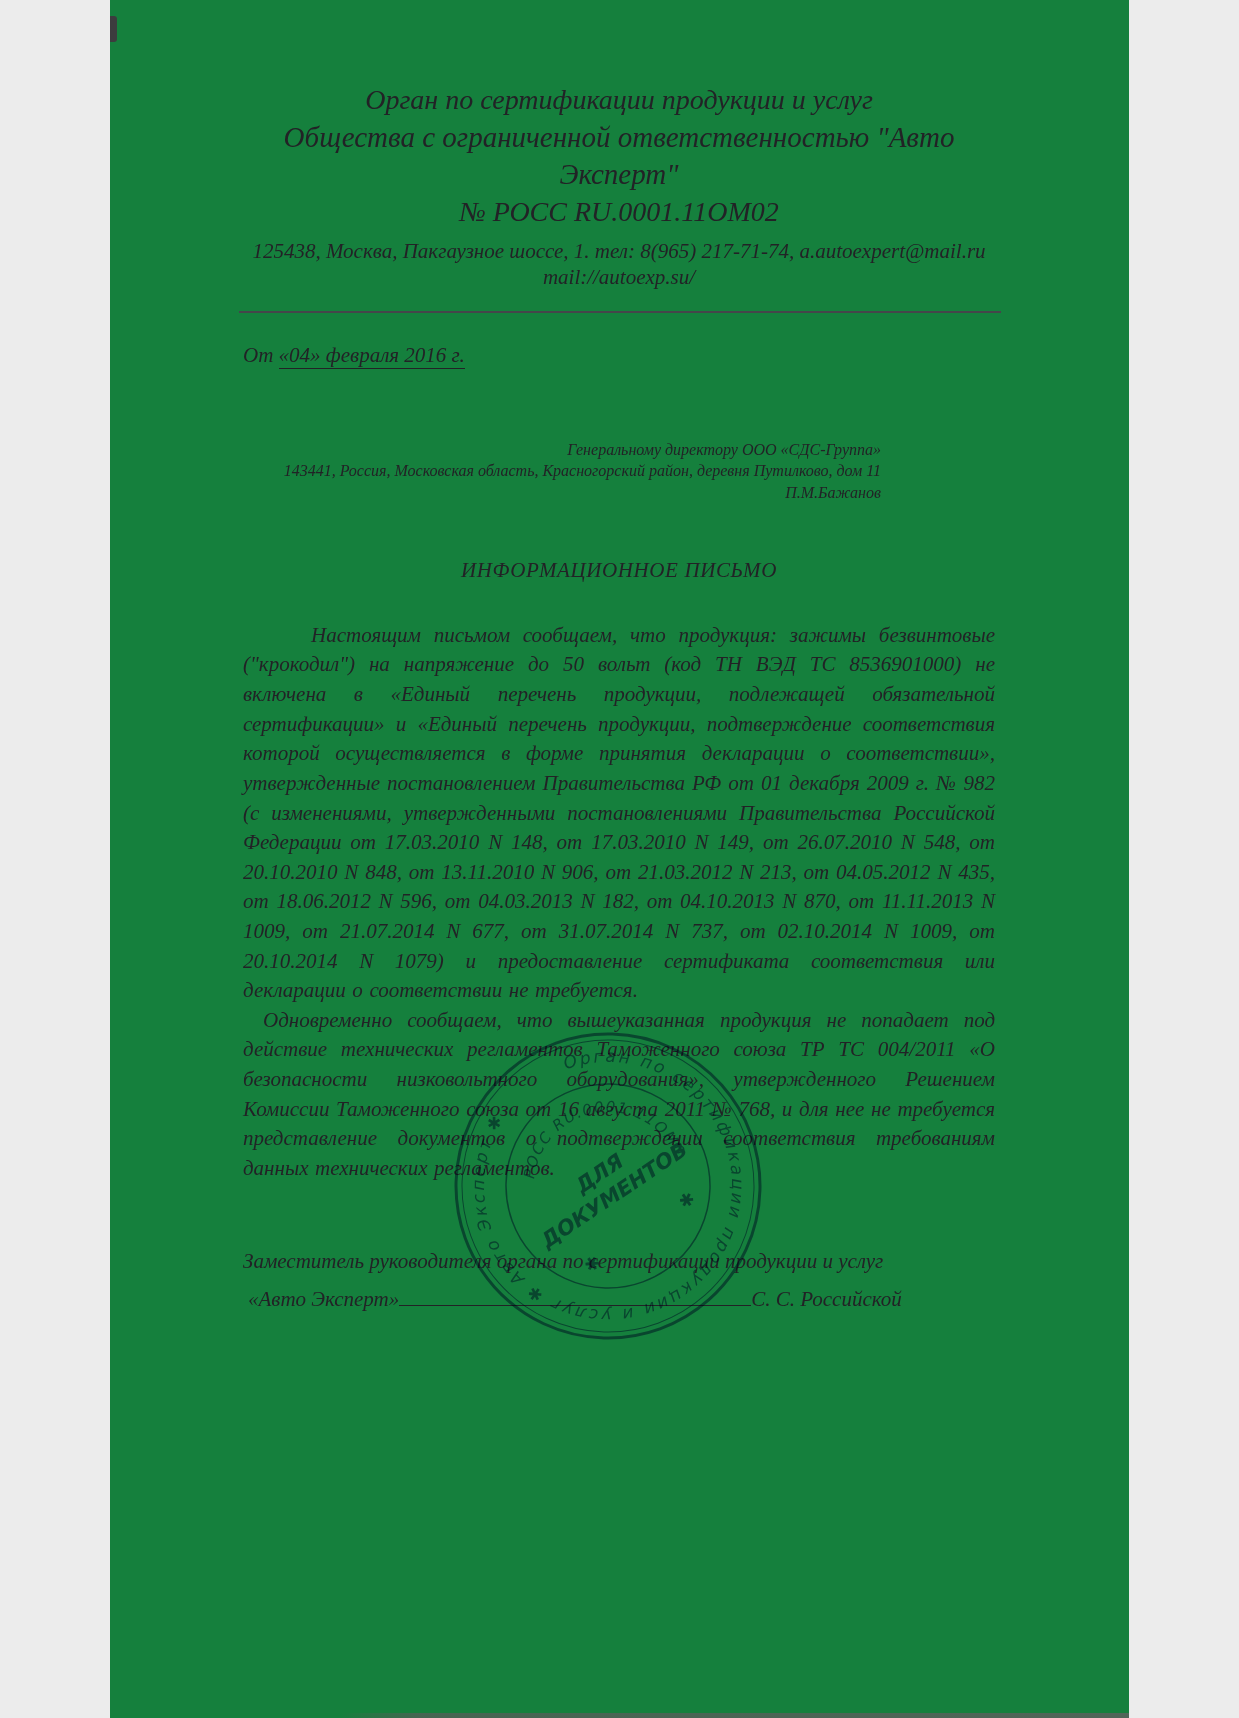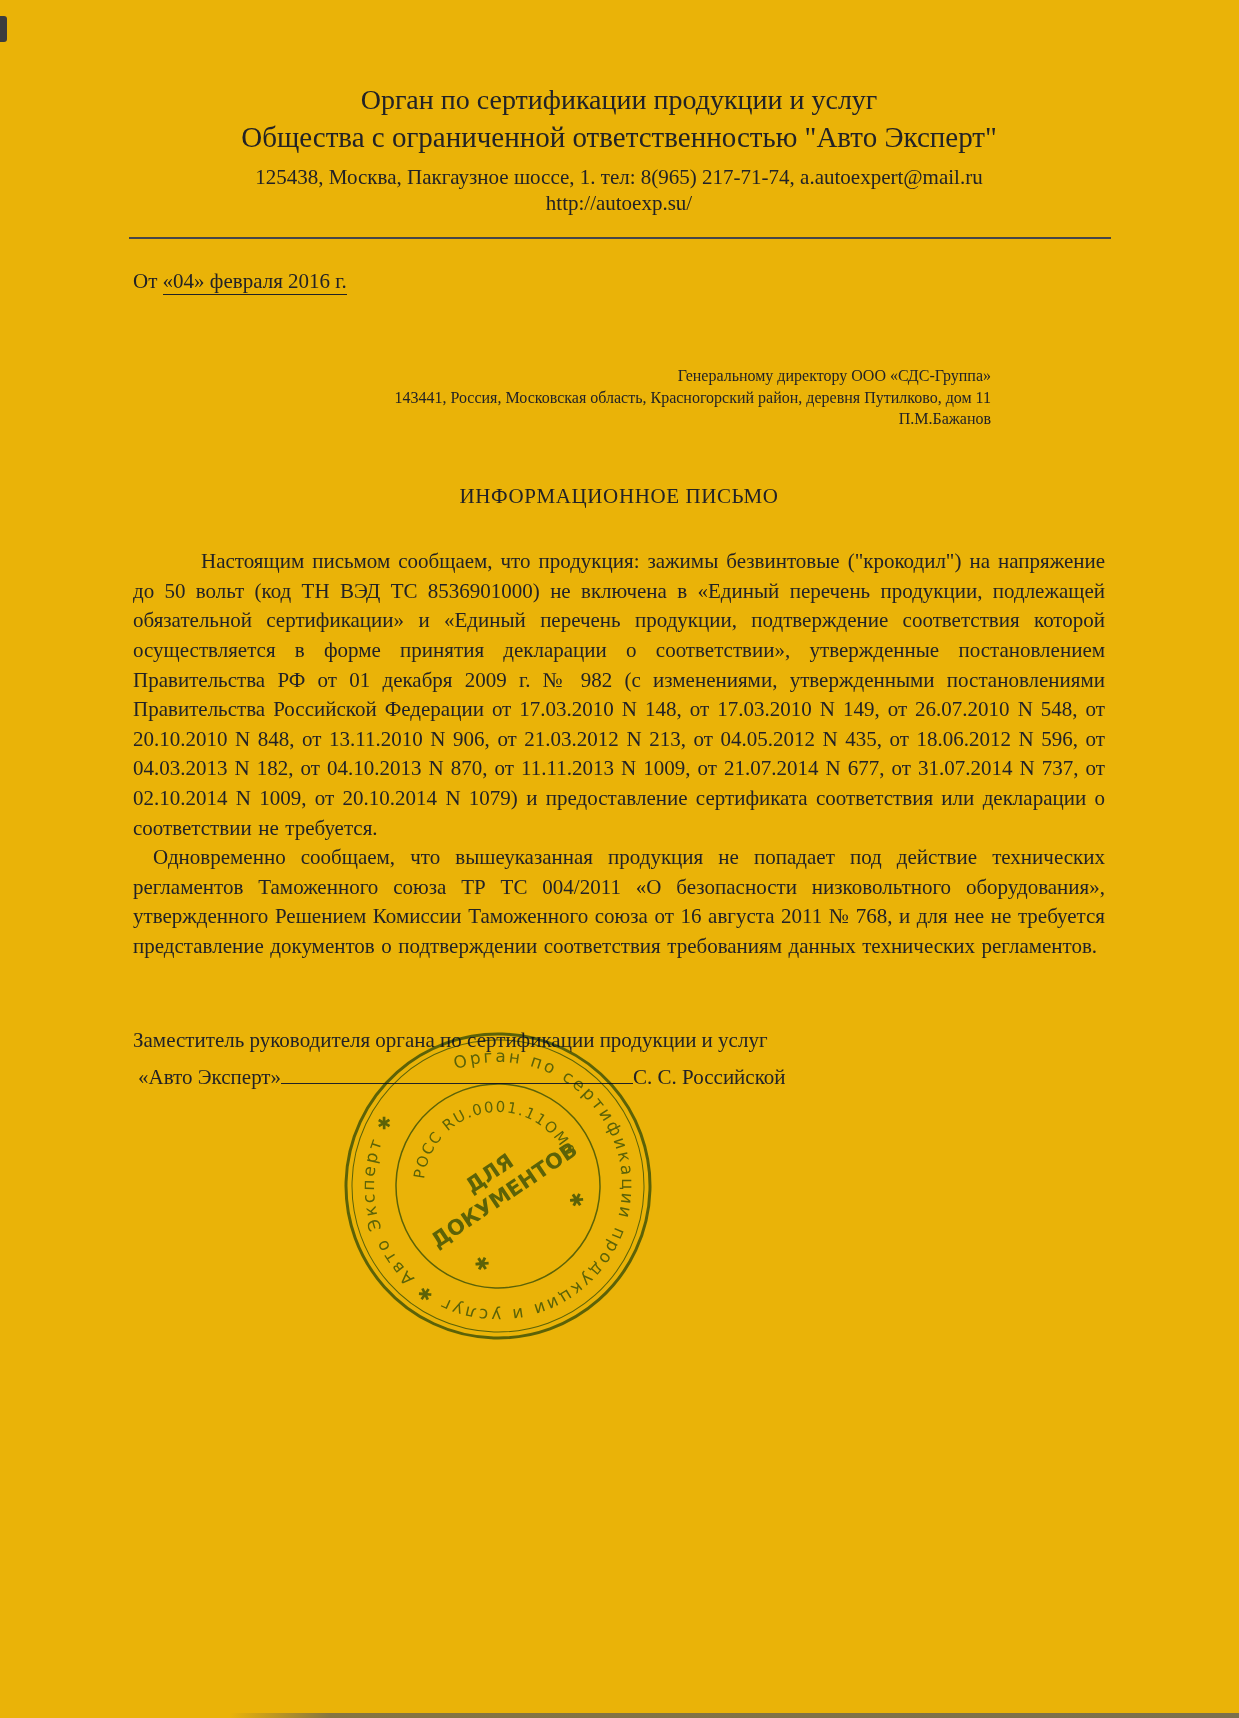--- a/index.html
+++ b/index.html
@@ -2,27 +2,28 @@
 <html><head>
 <meta charset="utf-8">
 <style>
   html, body {
     margin: 0;
     padding: 0;
     background: #ececec;
   }
   .page {
     position: relative;
-    width: 1239px;
+    width: 1019px;
     height: 1718px;
     margin: 0 auto;
-    background: #eab308;
+    background: #15803d;
     overflow: hidden;
     font-family: "Liberation Serif", "DejaVu Serif", serif;
     color: #222226;
+    font-style: italic;
   }
   .content {
     position: relative;
     z-index: 1;
     padding: 82px 134px 0 133px;
   }
   .letterhead { text-align: center; line-height: 1.26; }
   .lh-1 { font-size: 28px; }
   .lh-2 { font-size: 29px; margin-top: 2px; }
   .lh-3 { font-size: 28px; margin-top: 2px; }
@@ -105,22 +106,23 @@
 </head>
 <body>
 
 <div class="page">
 
   <div class="content">
 
     <div class="letterhead">
       <div class="lh-1">Орган по сертификации продукции и услуг</div>
       <div class="lh-2">Общества с ограниченной ответственностью "Авто Эксперт"</div>
+      <div class="lh-3">№ РОСС RU.0001.11ОМ02</div>
       <div class="lh-4">125438, Москва, Пакгаузное шоссе, 1. тел: 8(965) 217-71-74, a.autoexpert@mail.ru</div>
-      <div class="lh-5">http://autoexp.su/</div>
+      <div class="lh-5">mail://autoexp.su/</div>
     </div>
 
     <hr class="rule">
 
     <div class="ref">
       <div><span>От </span><span class="u">«04» февраля 2016 г.</span></div>
     </div>
 
     <div class="addressee">
       <div>Генеральному директору ООО «СДС-Группа»</div>

